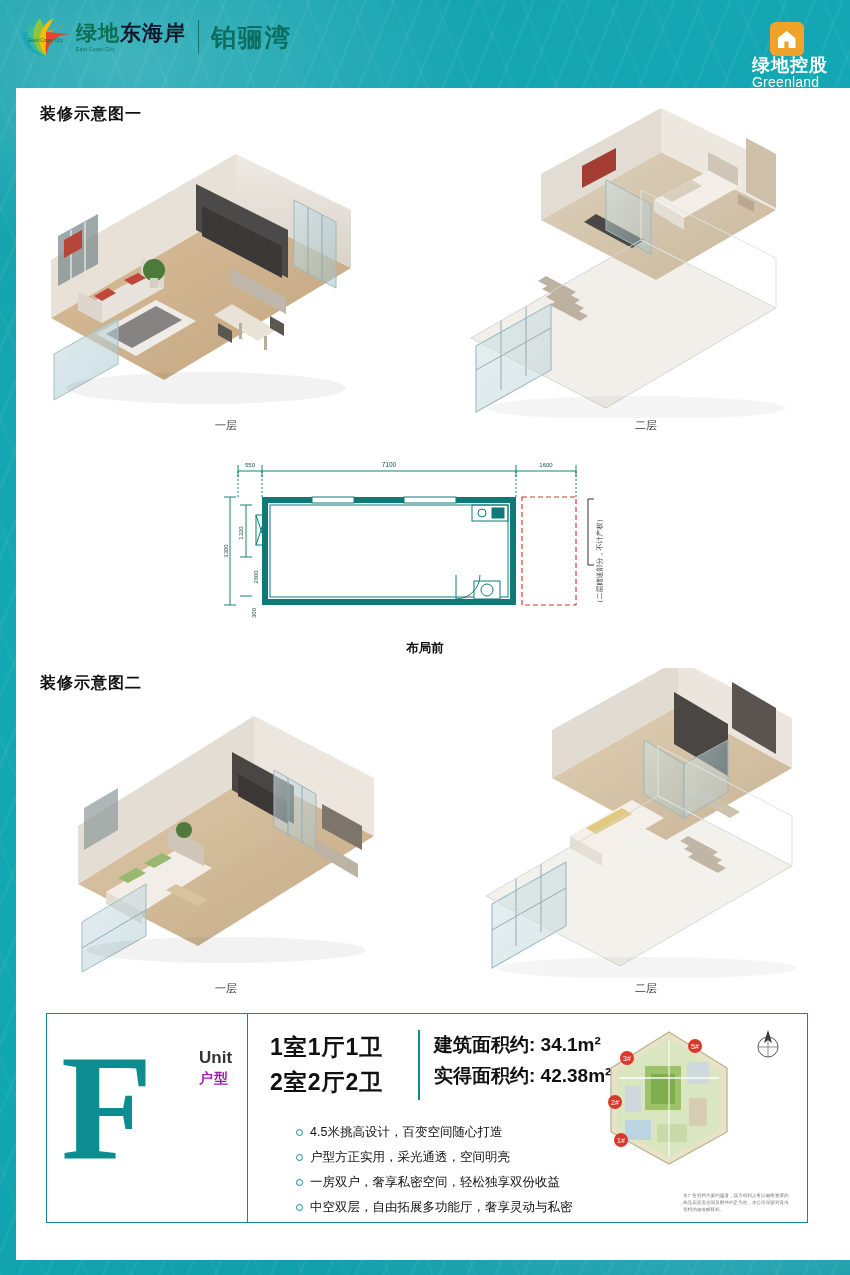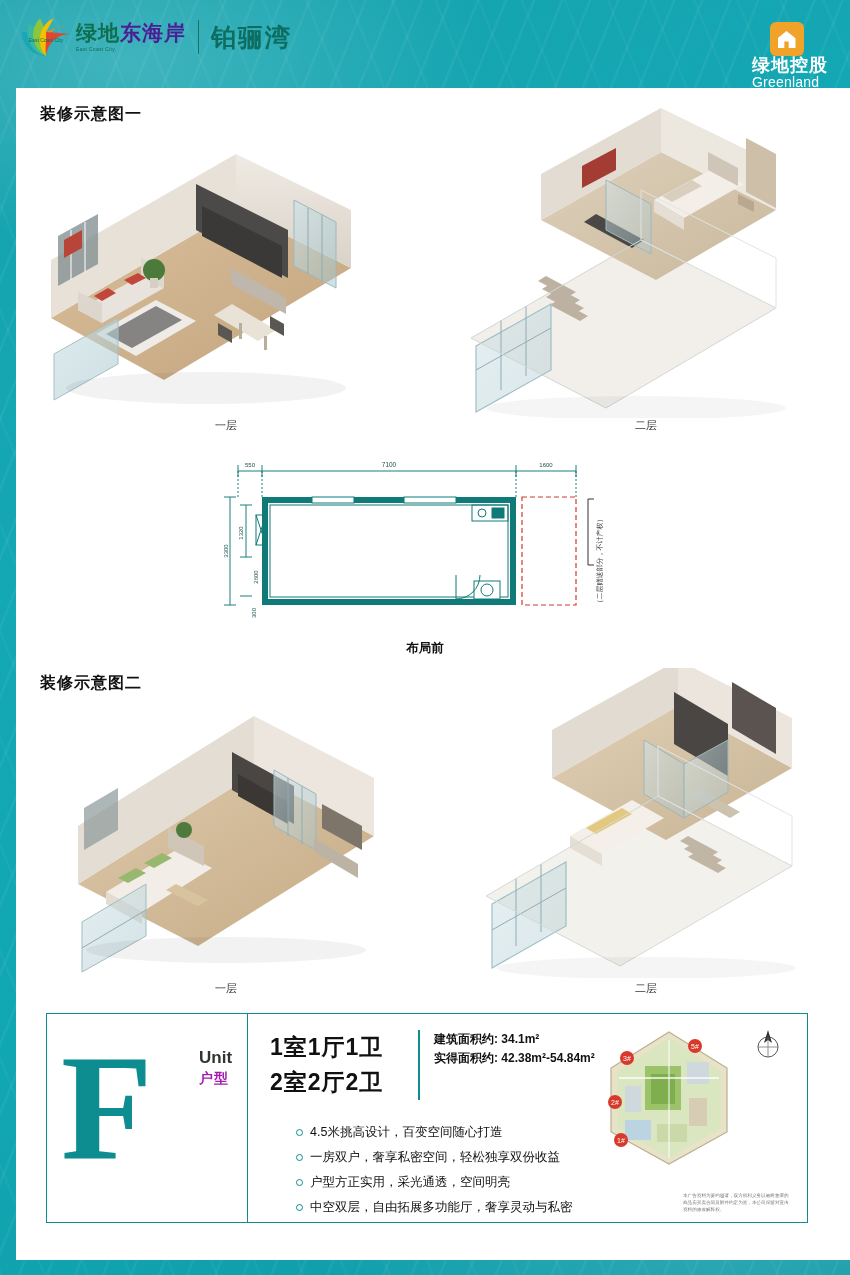--- a/index.html
+++ b/index.html
@@ -26,21 +26,21 @@
   }
   
   .header{position:absolute;top:0;left:0;width:850px;height:86px;}
   .logo-left{position:absolute;left:20px;top:16px;display:flex;align-items:center;}
   .logo-fan{
     width:52px;height:42px;position:relative;margin-right:4px;
   }
   .logo-fan svg{display:block;}
   .logo-words{display:flex;flex-direction:column;justify-content:center;}
   .logo-cn{font-size:21px;font-weight:bold;color:#0f6f4f;letter-spacing:1px;line-height:1.05;}
-  .logo-cn .orange{color:#4c1d95;}
+  .logo-cn .orange{color:#0f172a;}
   .logo-en{font-size:5px;color:#0f6f4f;letter-spacing:.3px;margin-top:2px;}
   .logo-divider{width:1px;height:34px;background:#1d6f63;margin:0 12px;}
   .logo-sub{font-size:25px;font-weight:bold;color:#0d6d60;letter-spacing:2px;position:relative;}
   .logo-right{position:absolute;right:22px;top:22px;display:flex;align-items:center;flex-direction:column;}
   .gl-mark{width:34px;height:34px;background:#f0a229;border-radius:6px;position:relative;margin-right:7px;}
   .gl-mark:after{
     content:"";position:absolute;left:8px;top:9px;width:18px;height:17px;
     background:#fff;
     clip-path:polygon(50% 0,100% 42%,100% 100%,62% 100%,62% 62%,38% 62%,38% 100%,0 100%,0 42%);
   }
@@ -79,21 +79,21 @@
     font-weight:bold;color:#0e8d91;font-family:"Liberation Serif",serif;
   }
   .unit-wrap{position:absolute;left:152px;top:34px;}
   .unit-en{font-size:17px;color:#333;font-weight:bold;}
   .unit-cn{font-size:14px;color:#a21caf;font-weight:bold;letter-spacing:1px;margin-top:2px;}
   .card-right{flex:1;position:relative;}
   .types{position:absolute;left:22px;top:16px;}
   .type-line{font-size:23px;font-weight:bold;color:#111;letter-spacing:1px;line-height:1.5;}
   .vbar{position:absolute;left:170px;top:16px;width:1.5px;height:70px;background:#0e8d91;}
   .areas{position:absolute;left:186px;top:16px;}
-  .area-line{font-size:12px;color:#111;line-height:1.62;font-weight:bold;}
+  .area-line{font-size:19px;color:#111;line-height:1.62;font-weight:bold;}
   .bullets{position:absolute;left:48px;top:106px;}
   .bullet{font-size:12.5px;color:#111;line-height:2.0;position:relative;padding-left:14px;}
   .bullet:before{
     content:"";position:absolute;left:0;top:9px;width:5px;height:5px;border:1px solid #0e8d91;border-radius:50%;
   }
   .sitemap{position:absolute;right:68px;top:14px;width:140px;height:140px;}
   .compass{position:absolute;right:22px;top:14px;width:34px;height:34px;}
   .disclaimer{position:absolute;right:16px;bottom:8px;width:108px;font-size:4.6px;color:#777;line-height:1.5;}
 </style>
 </head>
@@ -453,22 +453,22 @@
         <span>34.1m²</span>
       </div>
       <div class="area-line">
         <span>实得面积约:</span>
         <span>42.38m²-54.84m²</span>
       </div>
     </div>
 
     <div class="bullets">
       <div class="bullet">4.5米挑高设计，百变空间随心打造</div>
+      <div class="bullet">户型方正实用，采光通透，空间明亮</div>
       <div class="bullet">一房双户，奢享私密空间，轻松独享双份收益</div>
-      <div class="bullet">户型方正实用，采光通透，空间明亮</div>
       <div class="bullet">中空双层，自由拓展多功能厅，奢享灵动与私密</div>
     </div>
 
     <div class="sitemap">
       <svg width="140" height="140" viewBox="0 0 140 140">
         <polygon points="70,4 128,40 128,104 70,136 12,104 12,40" fill="#e8e2c9" stroke="#b9b08c" stroke-width="1.2"></polygon>
         <polygon points="70,10 122,44 122,100 70,130 18,100 18,44" fill="#d9e6c0"></polygon>
         <rect x="46" y="38" width="36" height="44" fill="#9cc36a"></rect>
         <rect x="52" y="46" width="24" height="30" fill="#7fae4f"></rect>
         <rect x="26" y="58" width="16" height="26" fill="#cfd8dd"></rect>

